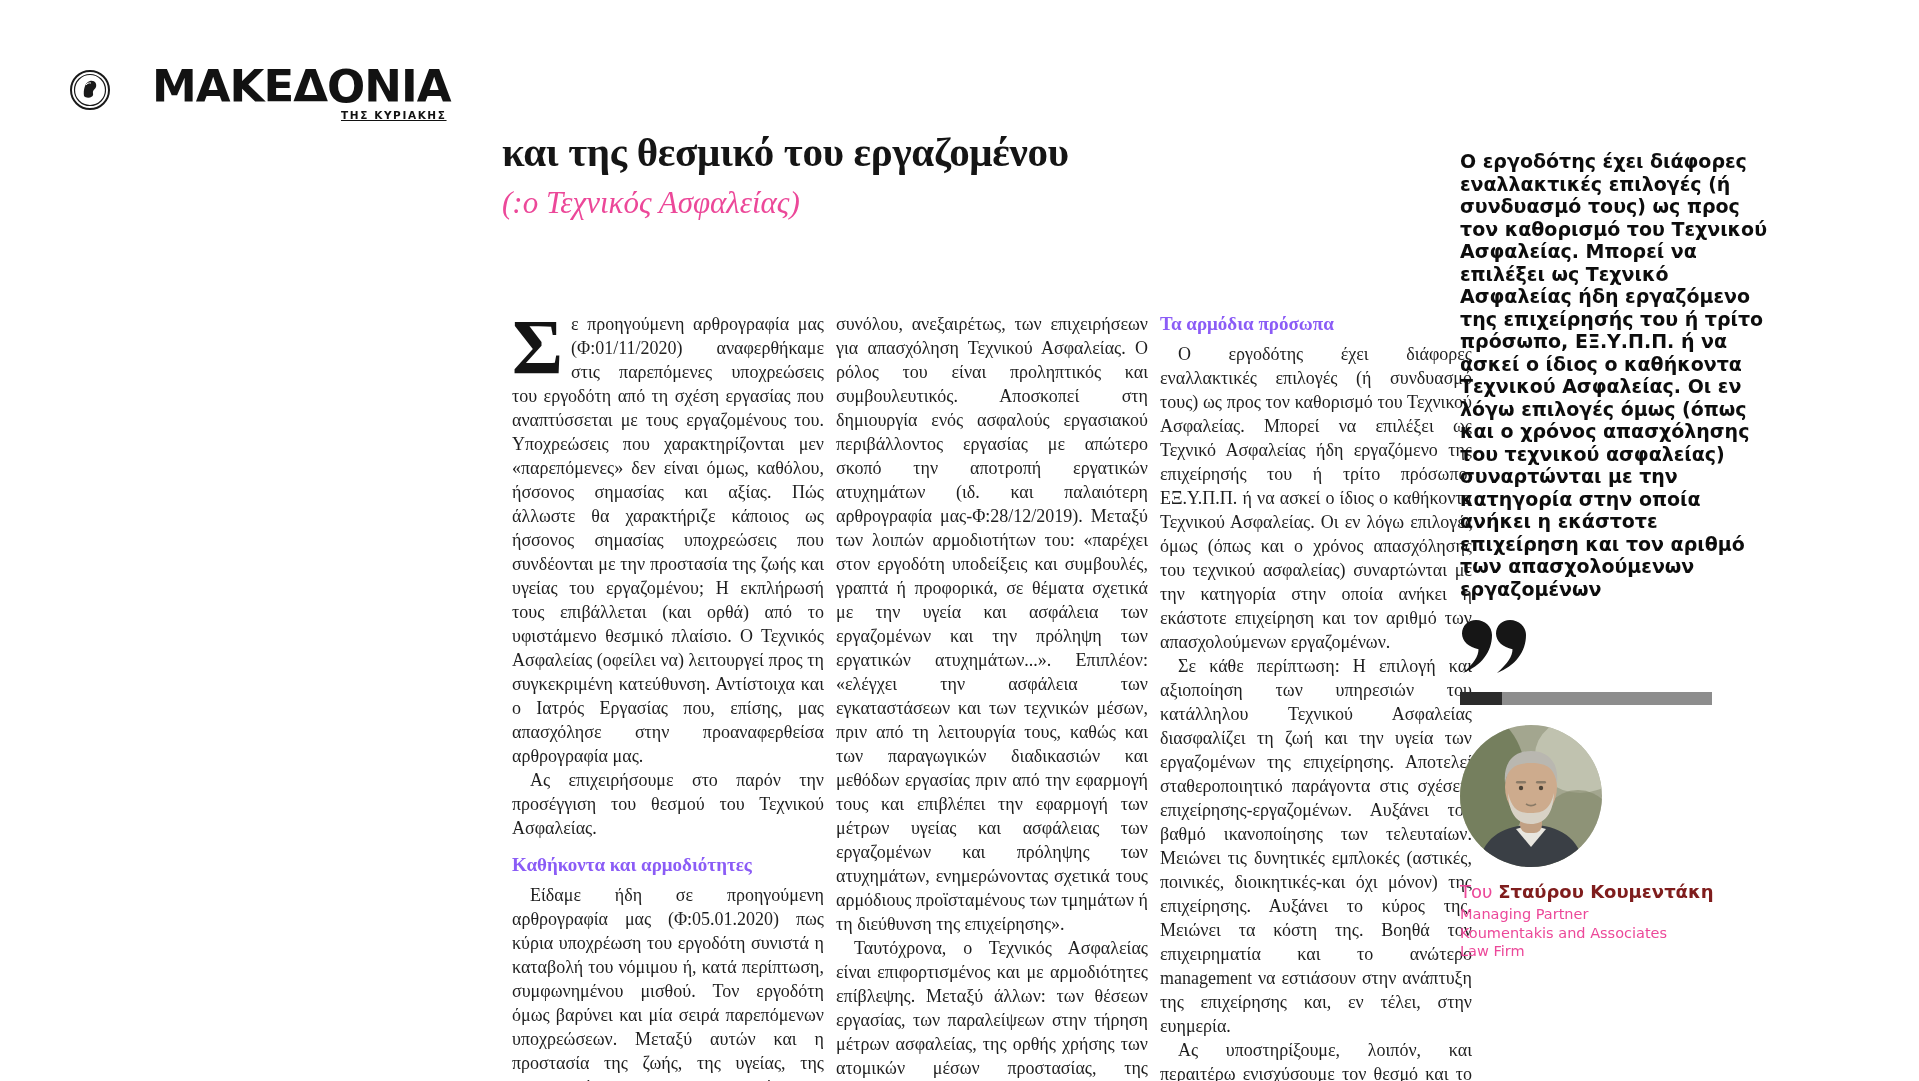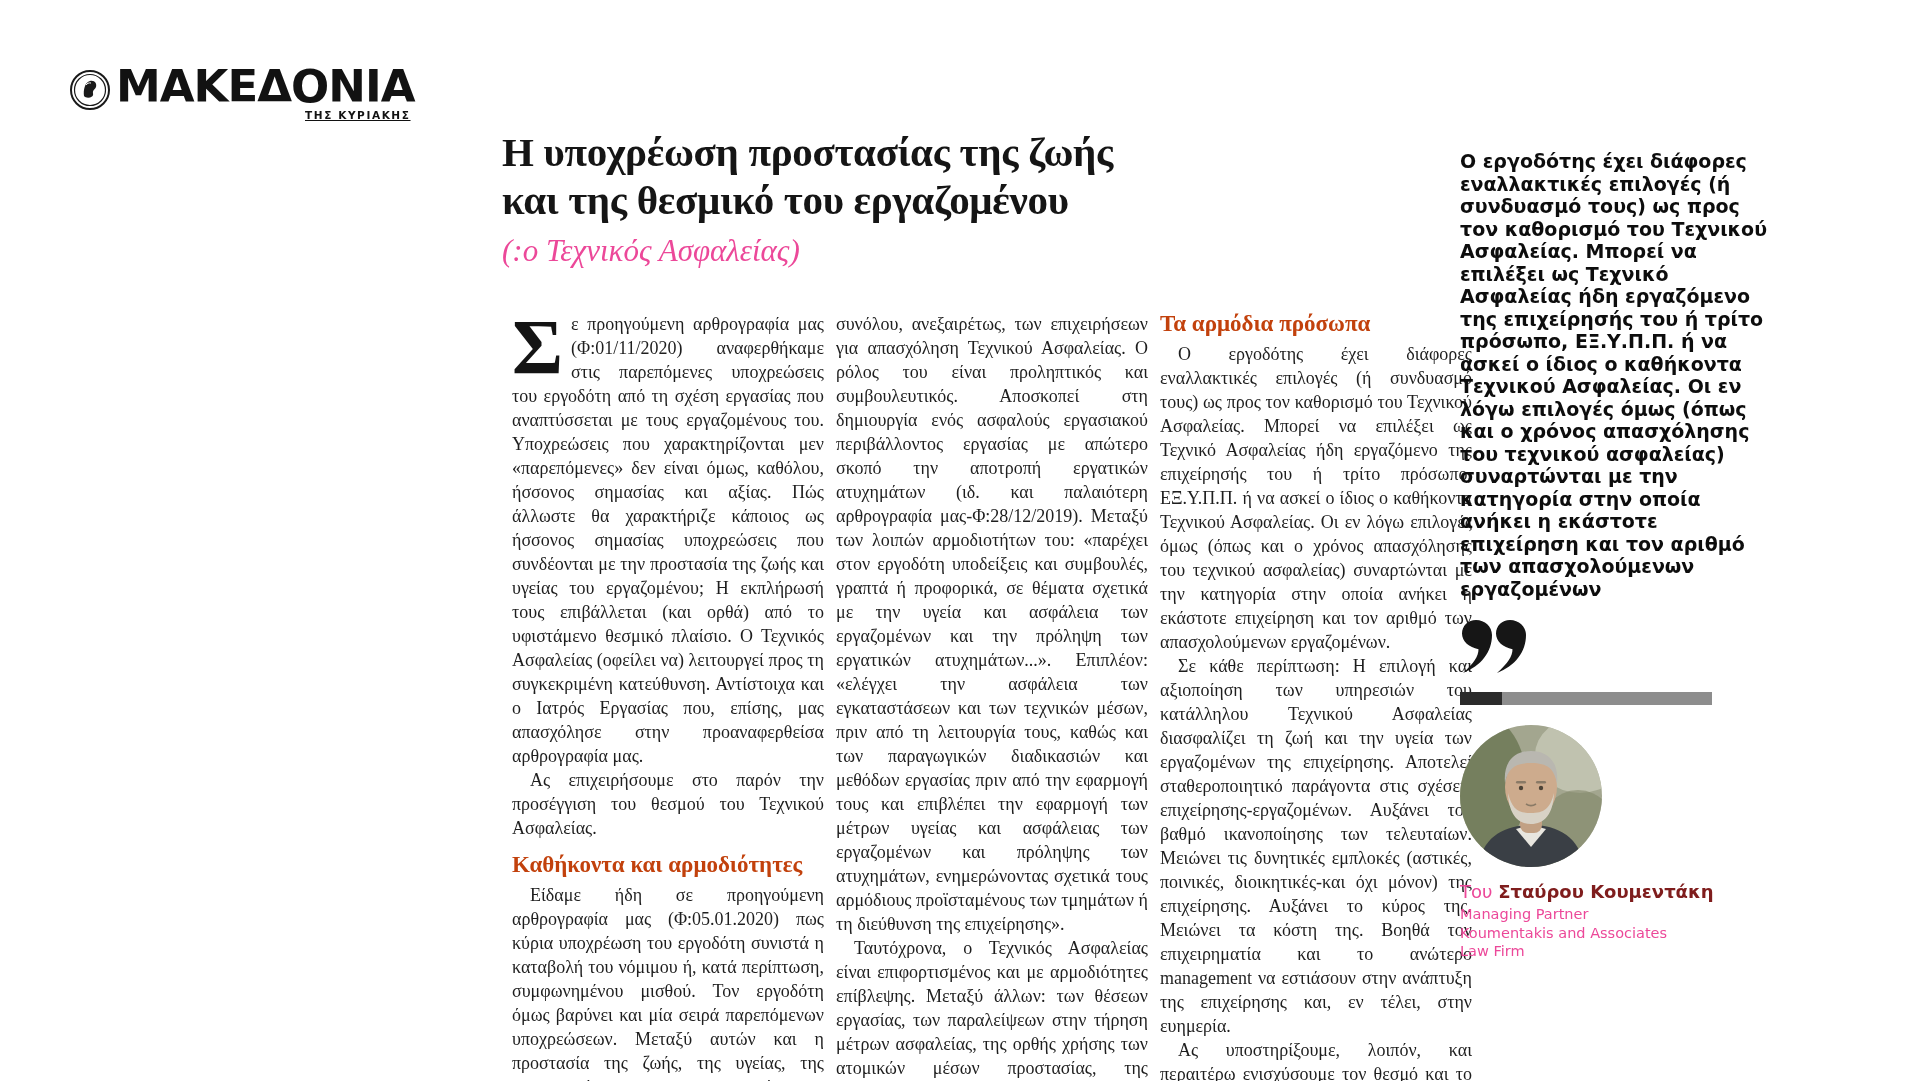--- a/index.html
+++ b/index.html
@@ -4,41 +4,41 @@
 <style>
   html,body{margin:0;padding:0;background:#ffffff;}
   .page{position:relative;width:1919px;height:1081px;background:#ffffff;overflow:hidden;
         font-family:"Liberation Serif","DejaVu Serif",serif;color:#1c1c1c;}
 
   
   .masthead{position:absolute;left:70px;top:66px;display:flex;align-items:flex-start;}
   .emblem{width:40px;height:40px;margin-top:4px;flex:0 0 auto;}
   .brand-wrap{margin-left:6px;display:flex;flex-direction:column;align-items:flex-end;}
   .brand{font-family:"DejaVu Sans","Liberation Sans",sans-serif;font-weight:bold;
-         font-size:45px;line-height:42px;letter-spacing:-1px;color:#121212;white-space:nowrap;}
+         font-size:45px;line-height:42px;letter-spacing:-1px;color:#121212;white-space:nowrap;margin-left:36px;}
   .tagline{font-family:"DejaVu Sans","Liberation Sans",sans-serif;font-weight:bold;
            font-size:10.5px;letter-spacing:1.6px;color:#121212;margin-top:1px;margin-right:4px;text-decoration:underline;}
 
   
   .meta{position:absolute;left:80px;top:148px;font-family:"DejaVu Sans","Liberation Sans",sans-serif;color:#1f1f1f;}
   .meta .date{font-size:33px;font-weight:400;line-height:36px;}
   .meta .meta-line{font-size:29px;line-height:32px;margin-top:20px;}
   .meta .lbl{font-weight:bold;}
 
   
   .title-block{position:absolute;left:502px;top:128px;width:720px;}
   .title-line{font-size:41px;font-weight:bold;line-height:48px;color:#151515;letter-spacing:-0.3px;}
   .subtitle{font-size:31px;font-style:italic;font-weight:400;margin-top:9px;color:#ec4899;}
 
   
   .columns{position:absolute;left:512px;top:312px;width:960px;display:flex;gap:12px;}
   .col{width:312px;flex:0 0 312px;font-size:18px;line-height:24px;text-align:justify;color:#1e1e1e;}
   .body-p{margin:0;}
   .indent{text-indent:18px;}
-  .col-heading{font-size:23px;font-weight:bold;margin:13px 0 6px 0;color:#c2410c;text-align:left;}
+  .col-heading{font-size:19px;font-weight:bold;margin:13px 0 6px 0;color:#8b5cf6;text-align:left;}
   .dropcap{float:left;font-size:78px;line-height:62px;font-weight:bold;padding:4px 8px 0 0;color:#141414;}
 
   
   .sidebar{position:absolute;left:1460px;top:150px;width:315px;
            font-family:"DejaVu Sans","Liberation Sans",sans-serif;}
   .pull-quote{font-size:19px;line-height:22.5px;font-weight:bold;color:#0d0d0d;text-align:left;}
   .quote-icon{margin-top:20px;width:70px;height:54px;}
   .divider-bar{margin-top:14px;width:252px;height:13px;display:flex;}
   .divider-dark{width:42px;height:13px;background:#2b2b2b;}
   .divider-gray{width:210px;height:13px;background:#8d8d8d;}
@@ -62,21 +62,20 @@
       <path d="M16,15 C17,13.4 19,12.6 21,13" fill="none" stroke="#ffffff" stroke-width="1"></path>
     </svg>
     <div class="brand-wrap">
       <div class="brand">ΜΑΚΕΔΟΝΙΑ</div>
       <div class="tagline">ΤΗΣ ΚΥΡΙΑΚΗΣ</div>
     </div>
   </div>
 
 
   <div class="title-block">
-    <div class="title-line">Η υποχρέωση προστασίας της ζωής</div>
     <div class="title-line">και της θεσμικό του εργαζομένου</div>
     <div class="subtitle">(:ο Τεχνικός Ασφαλείας)</div>
   </div>
 
   <div class="columns">
 
     <div class="col">
       <p class="body-p"><span class="dropcap">Σ</span><span>ε προηγούμενη αρθρογραφία μας (Φ:01/11/2020) αναφερθήκαμε στις παρεπόμενες υποχρεώσεις του εργοδότη από τη σχέση εργασίας που αναπτύσσεται με τους εργαζομένους του. Υποχρεώσεις που χαρακτηρίζονται μεν «παρεπόμενες» δεν είναι όμως, καθόλου, ήσσονος σημασίας και αξίας. Πώς άλλωστε θα χαρακτήριζε κάποιος ως ήσσονος σημασίας υποχρεώσεις που συνδέονται με την προστασία της ζωής και υγείας του εργαζομένου; Η εκπλήρωσή τους επιβάλλεται (και ορθά) από το υφιστάμενο θεσμικό πλαίσιο. Ο Τεχνικός Ασφαλείας (οφείλει να) λειτουργεί προς τη συγκεκριμένη κατεύθυνση. Αντίστοιχα και ο Ιατρός Εργασίας που, επίσης, μας απασχόλησε στην προαναφερθείσα αρθρογραφία μας.</span></p>
       <p class="body-p indent">Ας επιχειρήσουμε στο παρόν την προσέγγιση του θεσμού του Τεχνικού Ασφαλείας.</p>
       <h3 class="col-heading">Καθήκοντα και αρμοδιότητες</h3>

